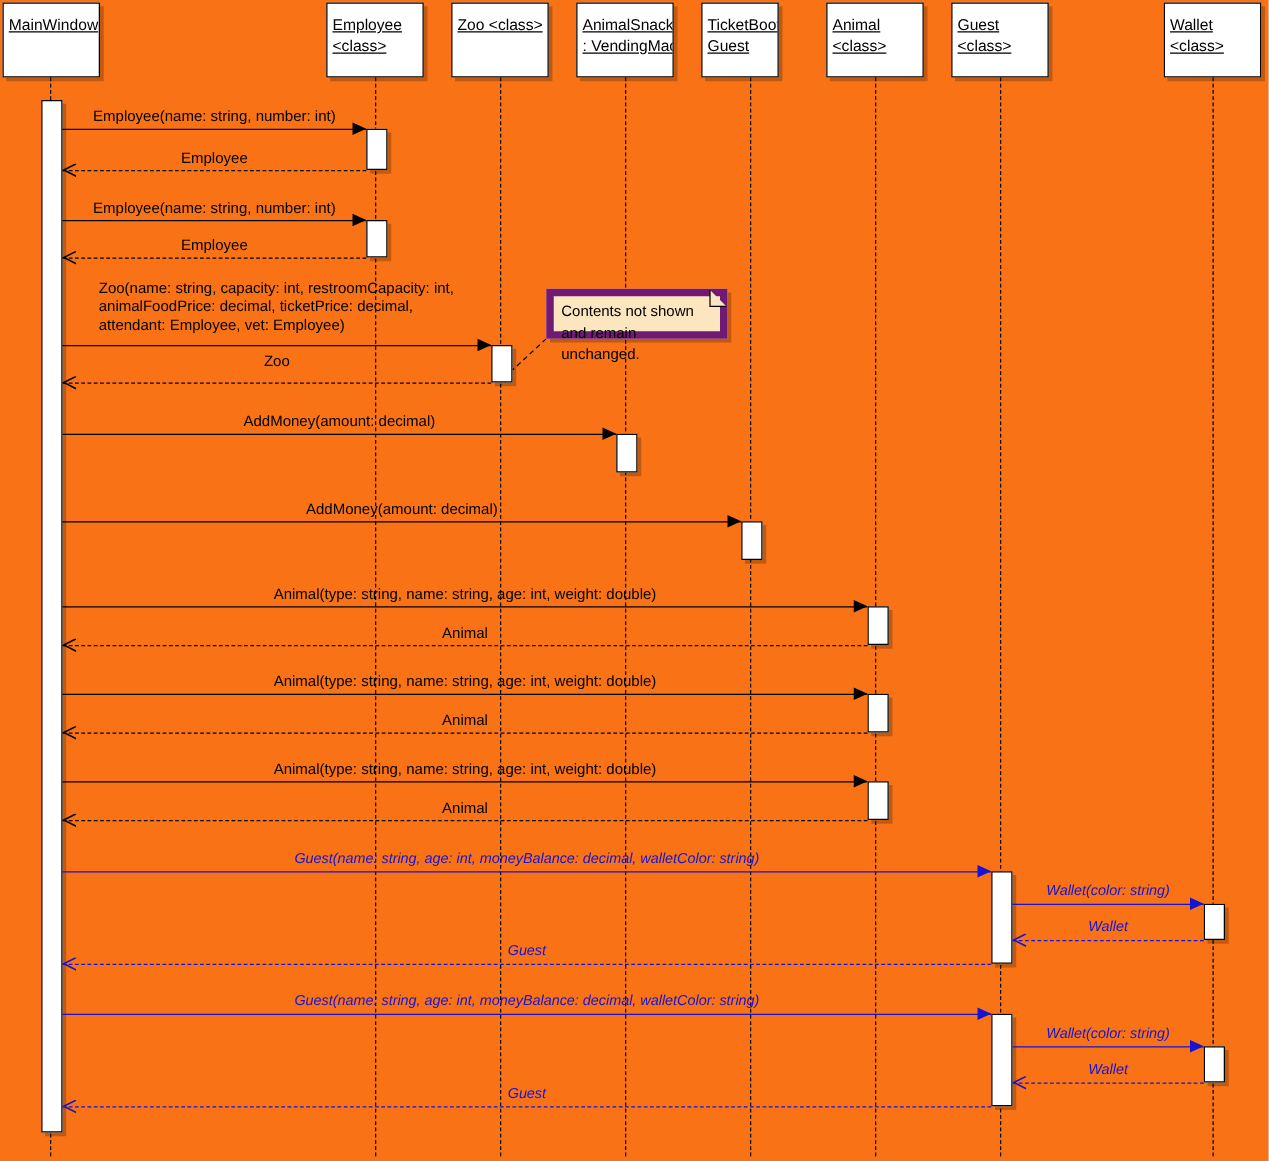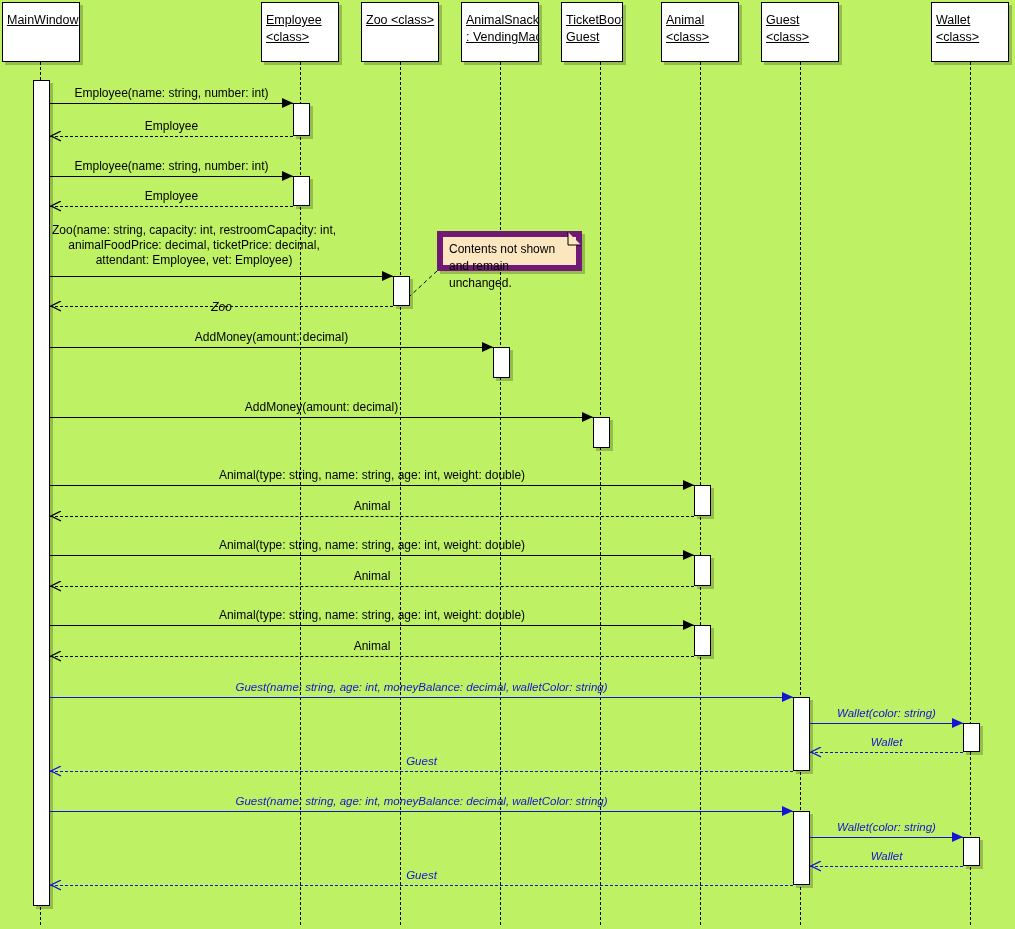--- a/index.html
+++ b/index.html
@@ -7,21 +7,21 @@
     padding: 0;
     background: #ffffff;
   }
   body {
     font-family: "Liberation Sans", sans-serif;
   }
   #diagram {
     position: relative;
     width: 1015px;
     height: 929px;
-    background: #bef264;
+    background: #f97316;
     overflow: hidden;
   }
   .lifeline-head {
     position: absolute;
     box-sizing: border-box;
     border: 1px solid #000000;
     background: #ffffff;
     box-shadow: 3px 3px 0 rgba(0,0,0,0.22);
     overflow: hidden;
   }
@@ -205,30 +205,30 @@
     <div class="msg-label" style="left: 50px; width: 243px; top: 159px;">Employee(name: string, number: int)</div>
     <div class="msg-line ret" style="left: 50px; top: 206px; width: 243px;"></div>
     <div class="arrow-open" style="top: 201px; left: 50px;">
       <svg width="11" height="11" viewBox="0 0 11 11">
         <path d="M11,0 L1,5 L11,10" fill="none" stroke="#000000" stroke-width="1.2"></path>
       </svg>
     </div>
     <div class="msg-label" style="left: 50px; width: 243px; top: 189px;">Employee</div>
     <div class="msg-line" style="left: 50px; top: 276px; width: 343px;"></div>
     <div class="arrow-solid" style="top: 271px; left: 382px;"></div>
-    <div class="msg-label multi" style="left: 52px; top: 223px; text-align: center;">Zoo(name: string, capacity: int, restroomCapacity: int,
+    <div class="msg-label multi" style="left: 79px; top: 223px;">Zoo(name: string, capacity: int, restroomCapacity: int,
     animalFoodPrice: decimal, ticketPrice: decimal,
     attendant: Employee, vet: Employee)</div>
     <div class="msg-line ret" style="left: 50px; top: 306px; width: 343px;"></div>
     <div class="arrow-open" style="top: 301px; left: 50px;">
       <svg width="11" height="11" viewBox="0 0 11 11">
         <path d="M11,0 L1,5 L11,10" fill="none" stroke="#000000" stroke-width="1.2"></path>
       </svg>
     </div>
-    <div class="msg-label" style="left: 50px; width: 343px; top: 300px; font-style: italic;">Zoo</div>
+    <div class="msg-label" style="left: 50px; width: 343px; top: 282px;">Zoo</div>
     <div class="msg-line" style="left: 50px; top: 347px; width: 443px;"></div>
     <div class="arrow-solid" style="top: 342px; left: 482px;"></div>
     <div class="msg-label" style="left: 50px; width: 443px; top: 330px;">AddMoney(amount: decimal)</div>
     <div class="msg-line" style="left: 50px; top: 417px; width: 543px;"></div>
     <div class="arrow-solid" style="top: 412px; left: 582px;"></div>
     <div class="msg-label" style="left: 50px; width: 543px; top: 400px;">AddMoney(amount: decimal)</div>
     <div class="msg-line" style="left: 50px; top: 485px; width: 644px;"></div>
     <div class="arrow-solid" style="top: 480px; left: 683px;"></div>
     <div class="msg-label" style="left: 50px; width: 644px; top: 468px;">Animal(type: string, name: string, age: int, weight: double)</div>
     <div class="msg-line ret" style="left: 50px; top: 516px; width: 644px;"></div>

